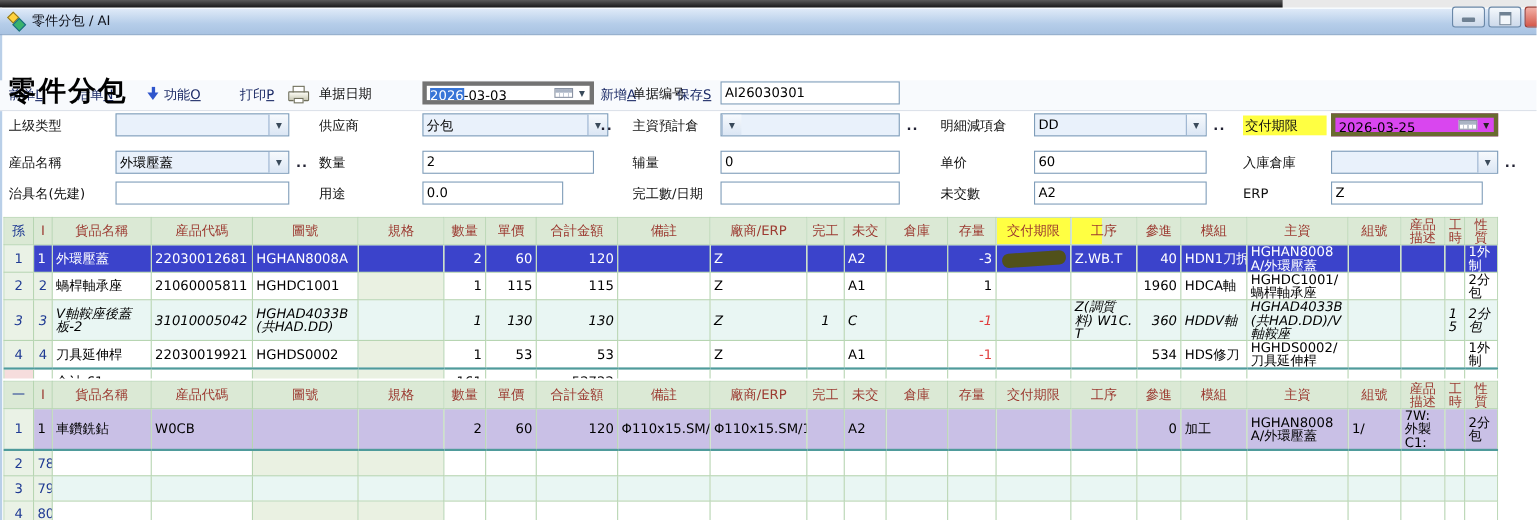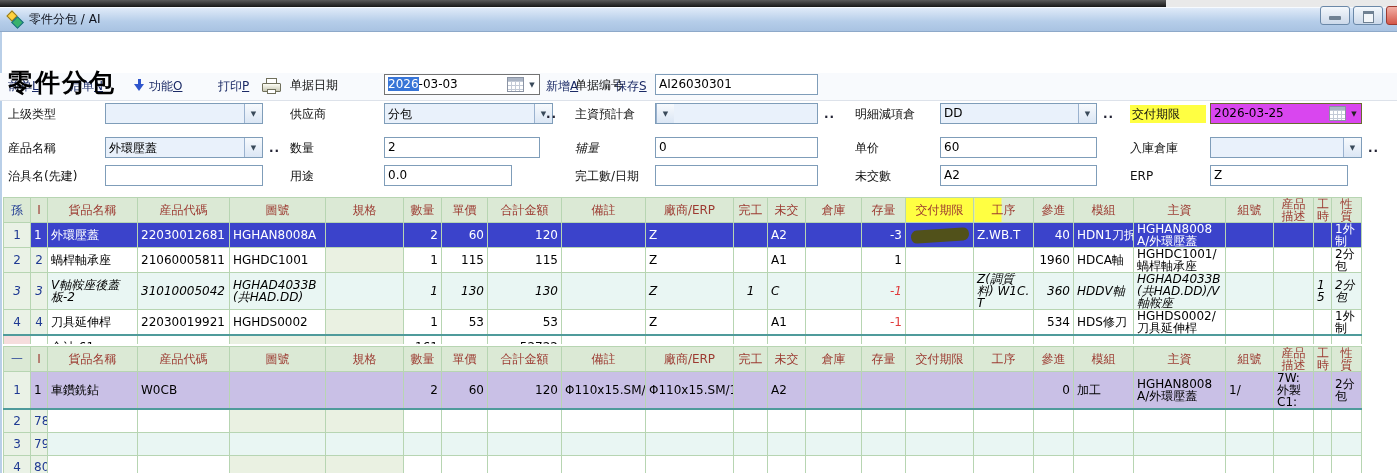--- a/index.html
+++ b/index.html
@@ -43,21 +43,21 @@
   
   .form-title{position:absolute;left:8px;top:66px;font-size:25px;font-weight:bold;letter-spacing:2px;color:#000;}
   .f-label{position:absolute;height:18px;line-height:18px;color:#101010;white-space:nowrap;}
   .f-label.hl{background:#ffff42;padding:0 26px 0 2px;}
   .ctl{position:absolute;height:21px;box-sizing:border-box;display:flex;align-items:stretch;overflow:hidden;}
   .ctl .val{flex:1;padding:2px 3px 0 3px;white-space:nowrap;overflow:hidden;}
   .ctl.input{border:1px solid #7f9db9;background:#fff;}
   .ctl.combo{border:1px solid #7f9db9;background:#e9f1fb;}
   .ctl.combo .btn{width:17px;border-left:1px solid #9ab2cf;background:linear-gradient(#f7fafd,#dbe6f4);
     display:flex;align-items:center;justify-content:center;font-size:7px;color:#3a4a5a;}
-  .ctl.date{border:1px solid #737373;background:#fff;}
+  .ctl.date{border:4px solid #737373;background:#fff;}
   .ctl.date .cal{width:15px;margin:2px 1px;position:relative;border:1px solid #8a93a3;background:#fff;
     background-image:linear-gradient(#aab4c4 3px,transparent 3px),
       repeating-linear-gradient(90deg,transparent 0 3px,#c3cad6 3px 4px),
       repeating-linear-gradient(transparent 0 3px,#c3cad6 3px 4px);}
   .ctl.date .btn{width:14px;display:flex;align-items:center;justify-content:center;font-size:7px;color:#3a4a5a;}
   .ctl.date.hl{background:#d946ef;border-color:#6a6a30;}
   .ctl.date.hl .btn{color:#222;}
   .sel-part{background:#3875d7;color:#fff;}
   .dots{position:absolute;height:18px;line-height:14px;font-weight:bold;color:#223;letter-spacing:1px;}
   
@@ -164,21 +164,21 @@
     <div class="f-label" style="left: 8px; top: 139px;">産品名稱</div>
     <div class="ctl combo" style="left: 105px; top: 137px; width: 158px;">
       <span class="val">外環壓蓋</span>
       <span class="btn">▼</span>
     </div>
     <div class="dots" style="left: 269px; top: 141px;">..</div>
     <div class="f-label" style="left: 290px; top: 139px;">数量</div>
     <div class="ctl input" style="left: 384px; top: 137px; width: 156px;">
       <span class="val">2</span>
     </div>
-    <div class="f-label" style="left: 575px; top: 139px; font-style: italic;">辅量</div>
+    <div class="f-label" style="left: 575px; top: 139px;">辅量</div>
     <div class="ctl input" style="left: 655px; top: 137px; width: 163px;">
       <span class="val">0</span>
     </div>
     <div class="f-label" style="left: 855px; top: 139px;">单价</div>
     <div class="ctl input" style="left: 940px; top: 137px; width: 157px;">
       <span class="val">60</span>
     </div>
     <div class="f-label" style="left: 1130px; top: 139px;">入庫倉庫</div>
     <div class="ctl combo" style="left: 1210px; top: 137px; width: 152px;">
       <span class="val"></span>

